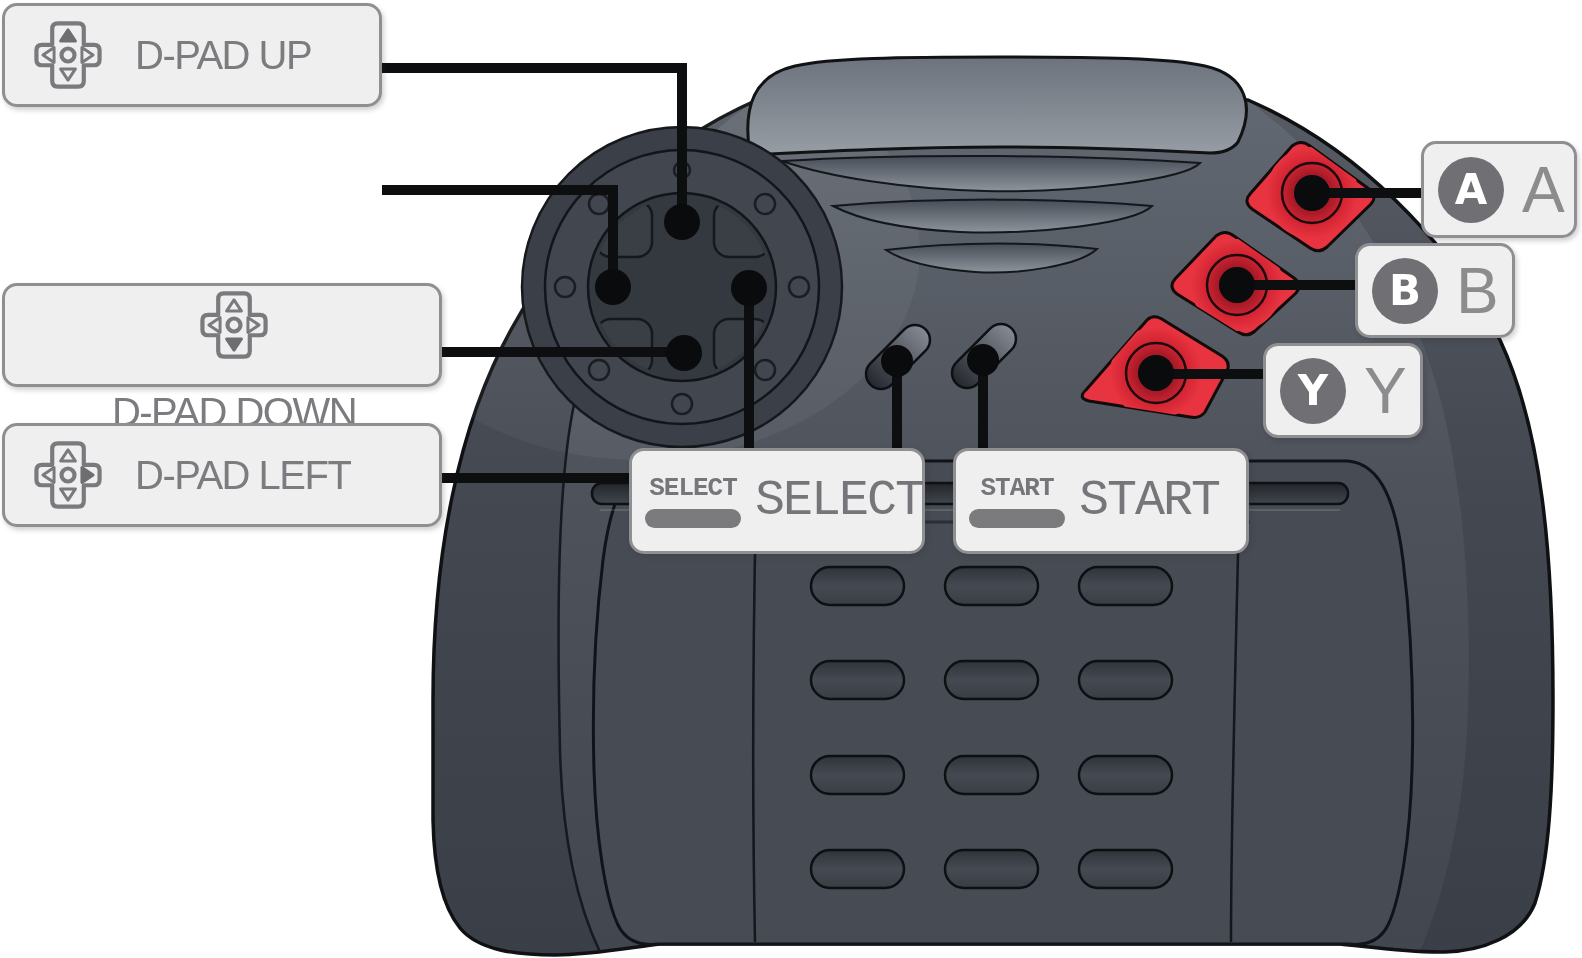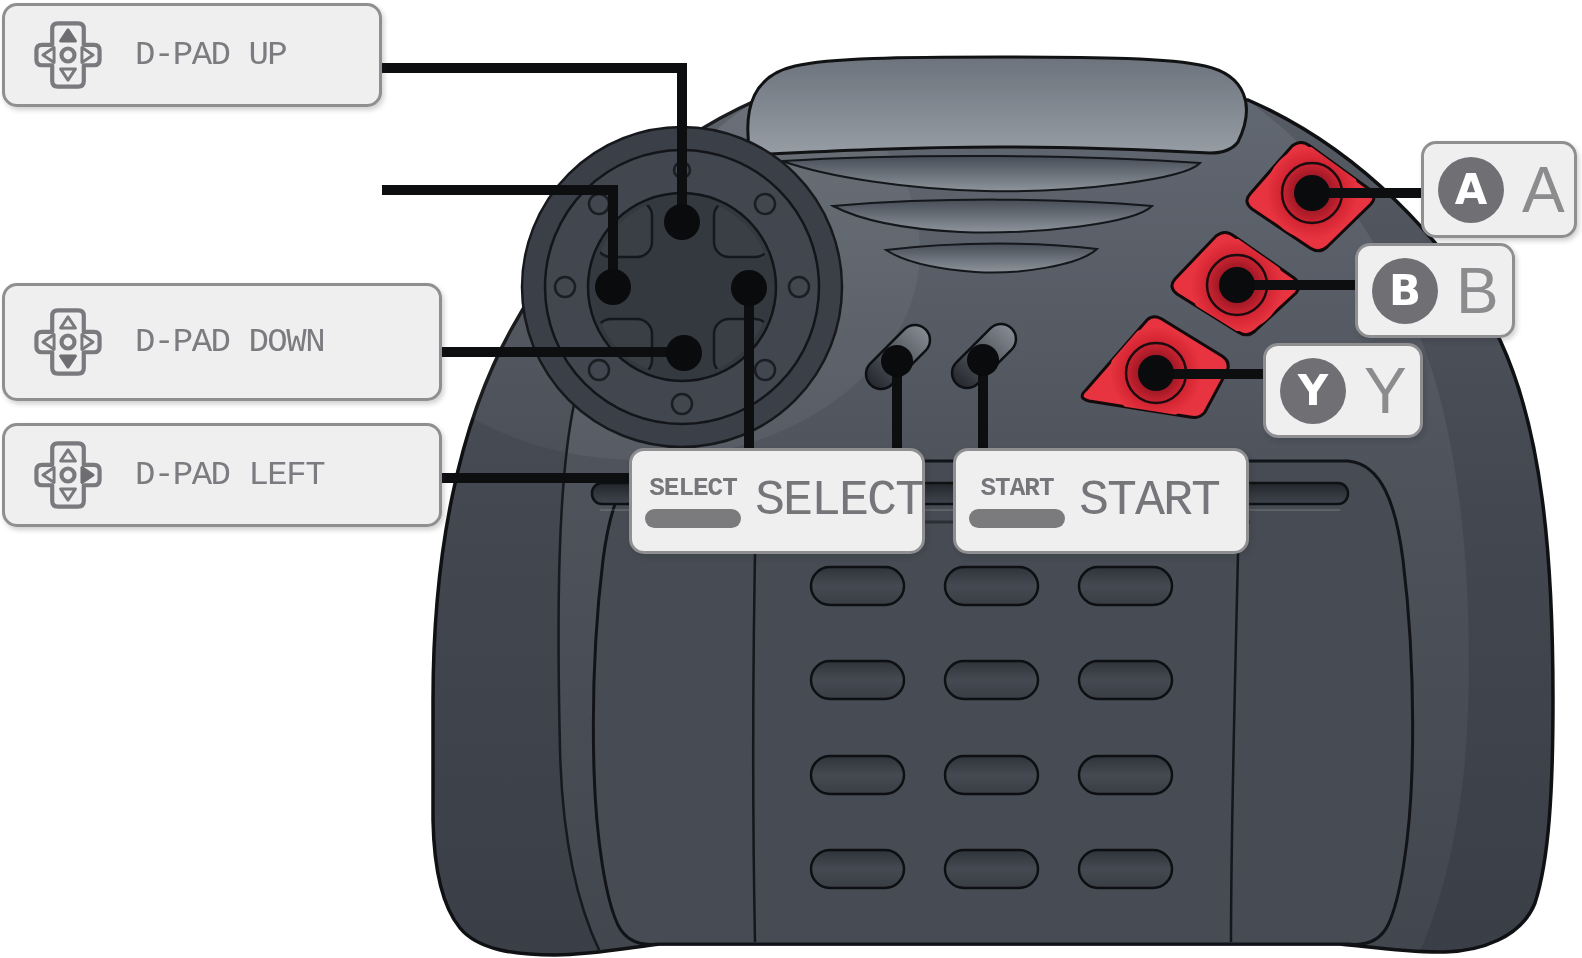--- a/index.html
+++ b/index.html
@@ -4,21 +4,21 @@
 <style>
   html,body{margin:0;padding:0;background:#ffffff;}
   #stage{position:relative;width:1582px;height:958px;background:#ffffff;overflow:hidden;
          font-family:"Liberation Sans",sans-serif;}
   #art{position:absolute;left:0;top:0;width:1582px;height:958px;}
 
   .co{position:absolute;background:#efeff0;border:3px solid #8f8f92;border-radius:15px;
       box-sizing:border-box;display:flex;align-items:center;
       box-shadow:2px 3px 5px rgba(40,40,45,.22);}
   .co-dpad{padding-left:24px;gap:28px;}
-  .co-label{font-size:34px;line-height:1;color:#7c7c80;letter-spacing:-1.5px;white-space:nowrap;font-family:Liberation Mono, monospace;}
+  .co-label{font-size:40px;line-height:1;color:#7c7c80;letter-spacing:-1.5px;white-space:nowrap;}
 
   .co-abx{padding-left:14px;gap:18px;}
   .btn-circle{width:66px;height:66px;border-radius:50%;background:#6f6f74;color:#ffffff;
       display:flex;align-items:center;justify-content:center;flex:none;
       font-family:"DejaVu Sans",sans-serif;font-weight:bold;font-size:42px;line-height:1;}
   .big-letter{font-size:64px;line-height:1;color:#8c8c8f;}
 
   .co-ss{padding-left:13px;gap:14px;font-family:Liberation Mono, monospace;}
   .ss-col{display:flex;flex-direction:column;align-items:center;gap:8px;flex:none;}
   .ss-small{font-weight:bold;font-size:26px;line-height:1;color:#76767a;letter-spacing:-1px;}
@@ -224,21 +224,21 @@
       <path class="tri on" d="M 42,15 L 50,27 H 34 Z"></path>
       <path class="tri" d="M 42,69 L 34,57 H 50 Z"></path>
       <path class="tri" d="M 15,42 L 27,34 V 50 Z"></path>
       <path class="tri" d="M 69,42 L 57,34 V 50 Z"></path>
       <circle class="ctr" cx="42" cy="42" r="7"></circle>
     </svg>
     <span class="co-label">D-PAD UP</span>
   </div>
 
 
-  <div class="co co-dpad" style="left:2px;top:283px;width:440px;height:118px;">
+  <div class="co co-dpad" style="left:2px;top:283px;width:440px;height:104px;flex-direction:column;">
     <svg class="dpad-ic" width="78" height="78" viewBox="0 0 84 84">
       <path class="cross" d="M 31,8 H 53 Q 59,8 59,14 V 31 H 70 Q 76,31 76,37 V 47 Q 76,53 70,53 H 59 V 70 Q 59,76 53,76 H 31 Q 25,76 25,70 V 53 H 14 Q 8,53 8,47 V 37 Q 8,31 14,31 H 25 V 14 Q 25,8 31,8 Z"></path>
       <path class="tri" d="M 42,15 L 50,27 H 34 Z"></path>
       <path class="tri on" d="M 42,69 L 34,57 H 50 Z"></path>
       <path class="tri" d="M 15,42 L 27,34 V 50 Z"></path>
       <path class="tri" d="M 69,42 L 57,34 V 50 Z"></path>
       <circle class="ctr" cx="42" cy="42" r="7"></circle>
     </svg>
     <span class="co-label">D-PAD DOWN</span>
   </div>

